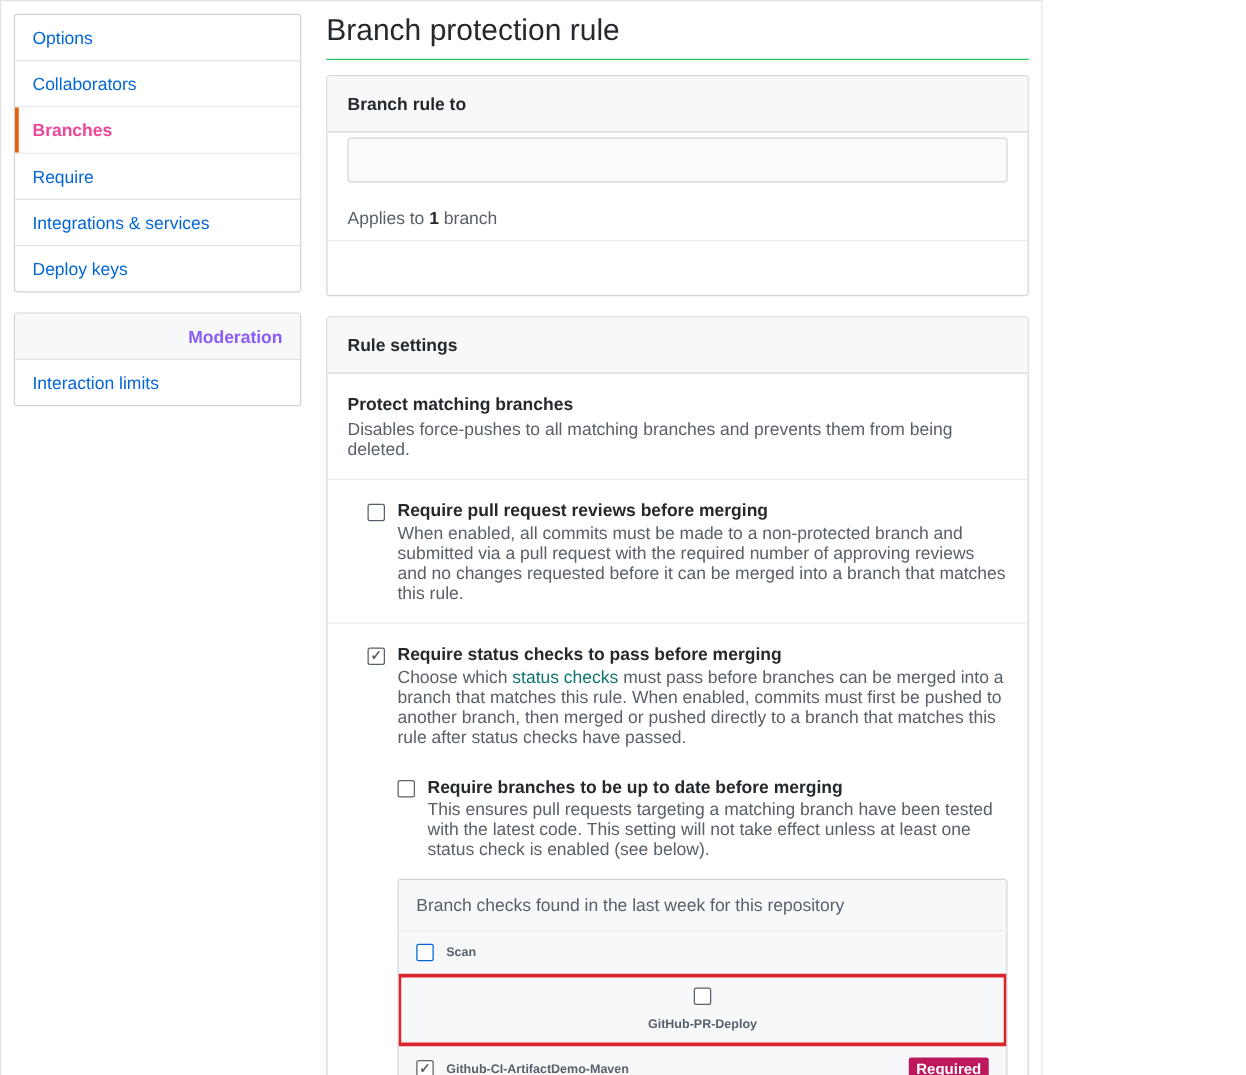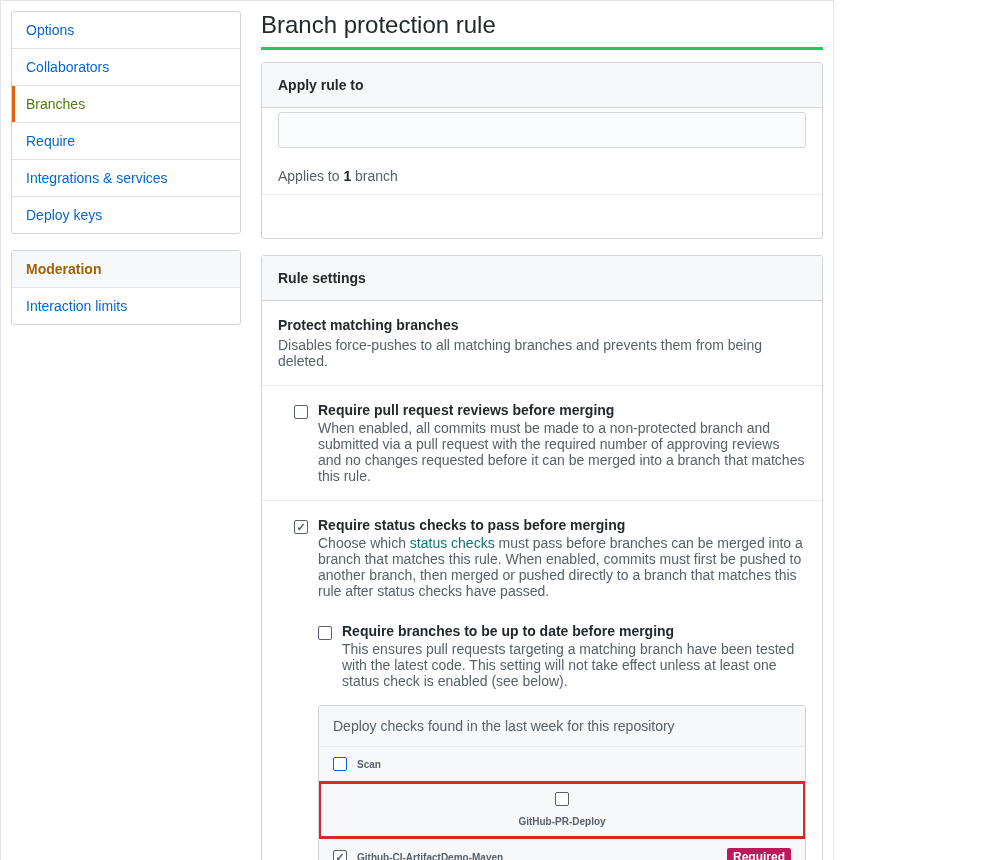--- a/index.html
+++ b/index.html
@@ -3,24 +3,24 @@
 <meta charset="utf-8">
 <style>
 * { box-sizing: border-box; margin: 0; padding: 0; }
 body { font-family: -apple-system, BlinkMacSystemFont, "Segoe UI", Helvetica, Arial, sans-serif; font-size: 14px; color: #24292e; background: #fff; }
 .container { display: flex; padding: 10px; gap: 20px; border: 1px solid #e1e4e8; width: 834px; min-height: 860px; }
 .sidebar { width: 230px; flex-shrink: 0; }
 .nav-list { list-style: none; border: 1px solid #d1d5da; border-radius: 3px; margin-bottom: 16px; background: #fff; }
 .nav-list li { border-bottom: 1px solid #e1e4e8; }
 .nav-list li:last-child { border-bottom: none; }
 .nav-list a { display: block; padding: 10px 14px; color: #0366d6; text-decoration: none; font-size: 14px; }
-.nav-list a.active { color: #4d7c0f; font-weight: 400; border-left: 3px solid #e36209; padding-left: 11px; background: #fff; }
-.nav-header { padding: 10px 14px; font-weight: 600; color: #a16207; background: #f6f8fa; border-bottom: 1px solid #e1e4e8; }
+.nav-list a.active { color: #ec4899; font-weight: 700; border-left: 3px solid #e36209; padding-left: 11px; background: #fff; }
+.nav-header { padding: 10px 14px; font-weight: 600; color: #8b5cf6; background: #f6f8fa; border-bottom: 1px solid #e1e4e8; text-align: right; }
 .main { flex: 1; }
-h1 { font-size: 24px; font-weight: 400; margin-bottom: 12px; padding-bottom: 8px; border-bottom: 3px solid #22c55e; }
+h1 { font-size: 24px; font-weight: 400; margin-bottom: 12px; padding-bottom: 8px; border-bottom: 1px solid #22c55e; }
 .panel { border: 1px solid #d1d5da; border-radius: 3px; margin-bottom: 16px; }
 .panel-header { padding: 14px 16px; background: #f6f8fa; border-bottom: 1px solid #d1d5da; font-weight: 600; font-size: 14px; }
 .apply-body { padding: 4px 16px 10px 16px;}
 .inp { width: 100%; height: 36px; border: 1px solid #d1d5da; border-radius: 3px; background: #fafbfc; padding: 6px 10px; font-size: 14px; }
 .applies { padding: 10px 16px; color: #586069; font-size: 14px; }
 .applies b { color: #24292e; }
 .section { padding: 16px; border-bottom: 1px solid #eaecef; }
 .section:last-child { border-bottom: none; }
 .section-title { font-weight: 600; margin-bottom: 4px; }
 .section-desc { color: #586069; font-size: 14px; }
@@ -74,21 +74,21 @@
       <li>
           <a href="#">Interaction limits</a>
         </li>
     </ul>
   </aside>
 
   <main class="main">
     <h1>Branch protection rule</h1>
 
     <div class="panel">
-      <div class="panel-header">Apply rule to</div>
+      <div class="panel-header">Branch rule to</div>
       <div class="apply-body">
         <input class="inp" type="text" value="" style="">
       </div>
       <div class="applies"><span>Applies to </span><b>1</b><span> branch</span></div>
       <div style="height:44px;border-top:1px solid #eaecef;"></div>
     </div>
 
     <div class="panel">
       <div class="panel-header">Rule settings</div>
 
@@ -118,21 +118,21 @@
 
         <div class="sub-opt">
           <span class="cb"></span>
           <div class="opt-body">
             <div class="opt-title">Require branches to be up to date before merging</div>
             <div class="opt-desc">This ensures pull requests targeting a matching branch have been tested with the latest code. This setting will not take effect unless at least one status check is enabled (see below).</div>
           </div>
         </div>
 
         <div class="checks-panel">
-          <div class="checks-header">Deploy checks found in the last week for this repository</div>
+          <div class="checks-header">Branch checks found in the last week for this repository</div>
           <div class="check-row">
             <span class="cb blue"></span>
             <span class="label">Scan</span>
           </div>
           <div class="check-row highlight">
             <span class="cb"></span>
             <span class="label">GitHub-PR-Deploy</span>
           </div>
           <div class="check-row">
             <span class="cb checked"></span>

